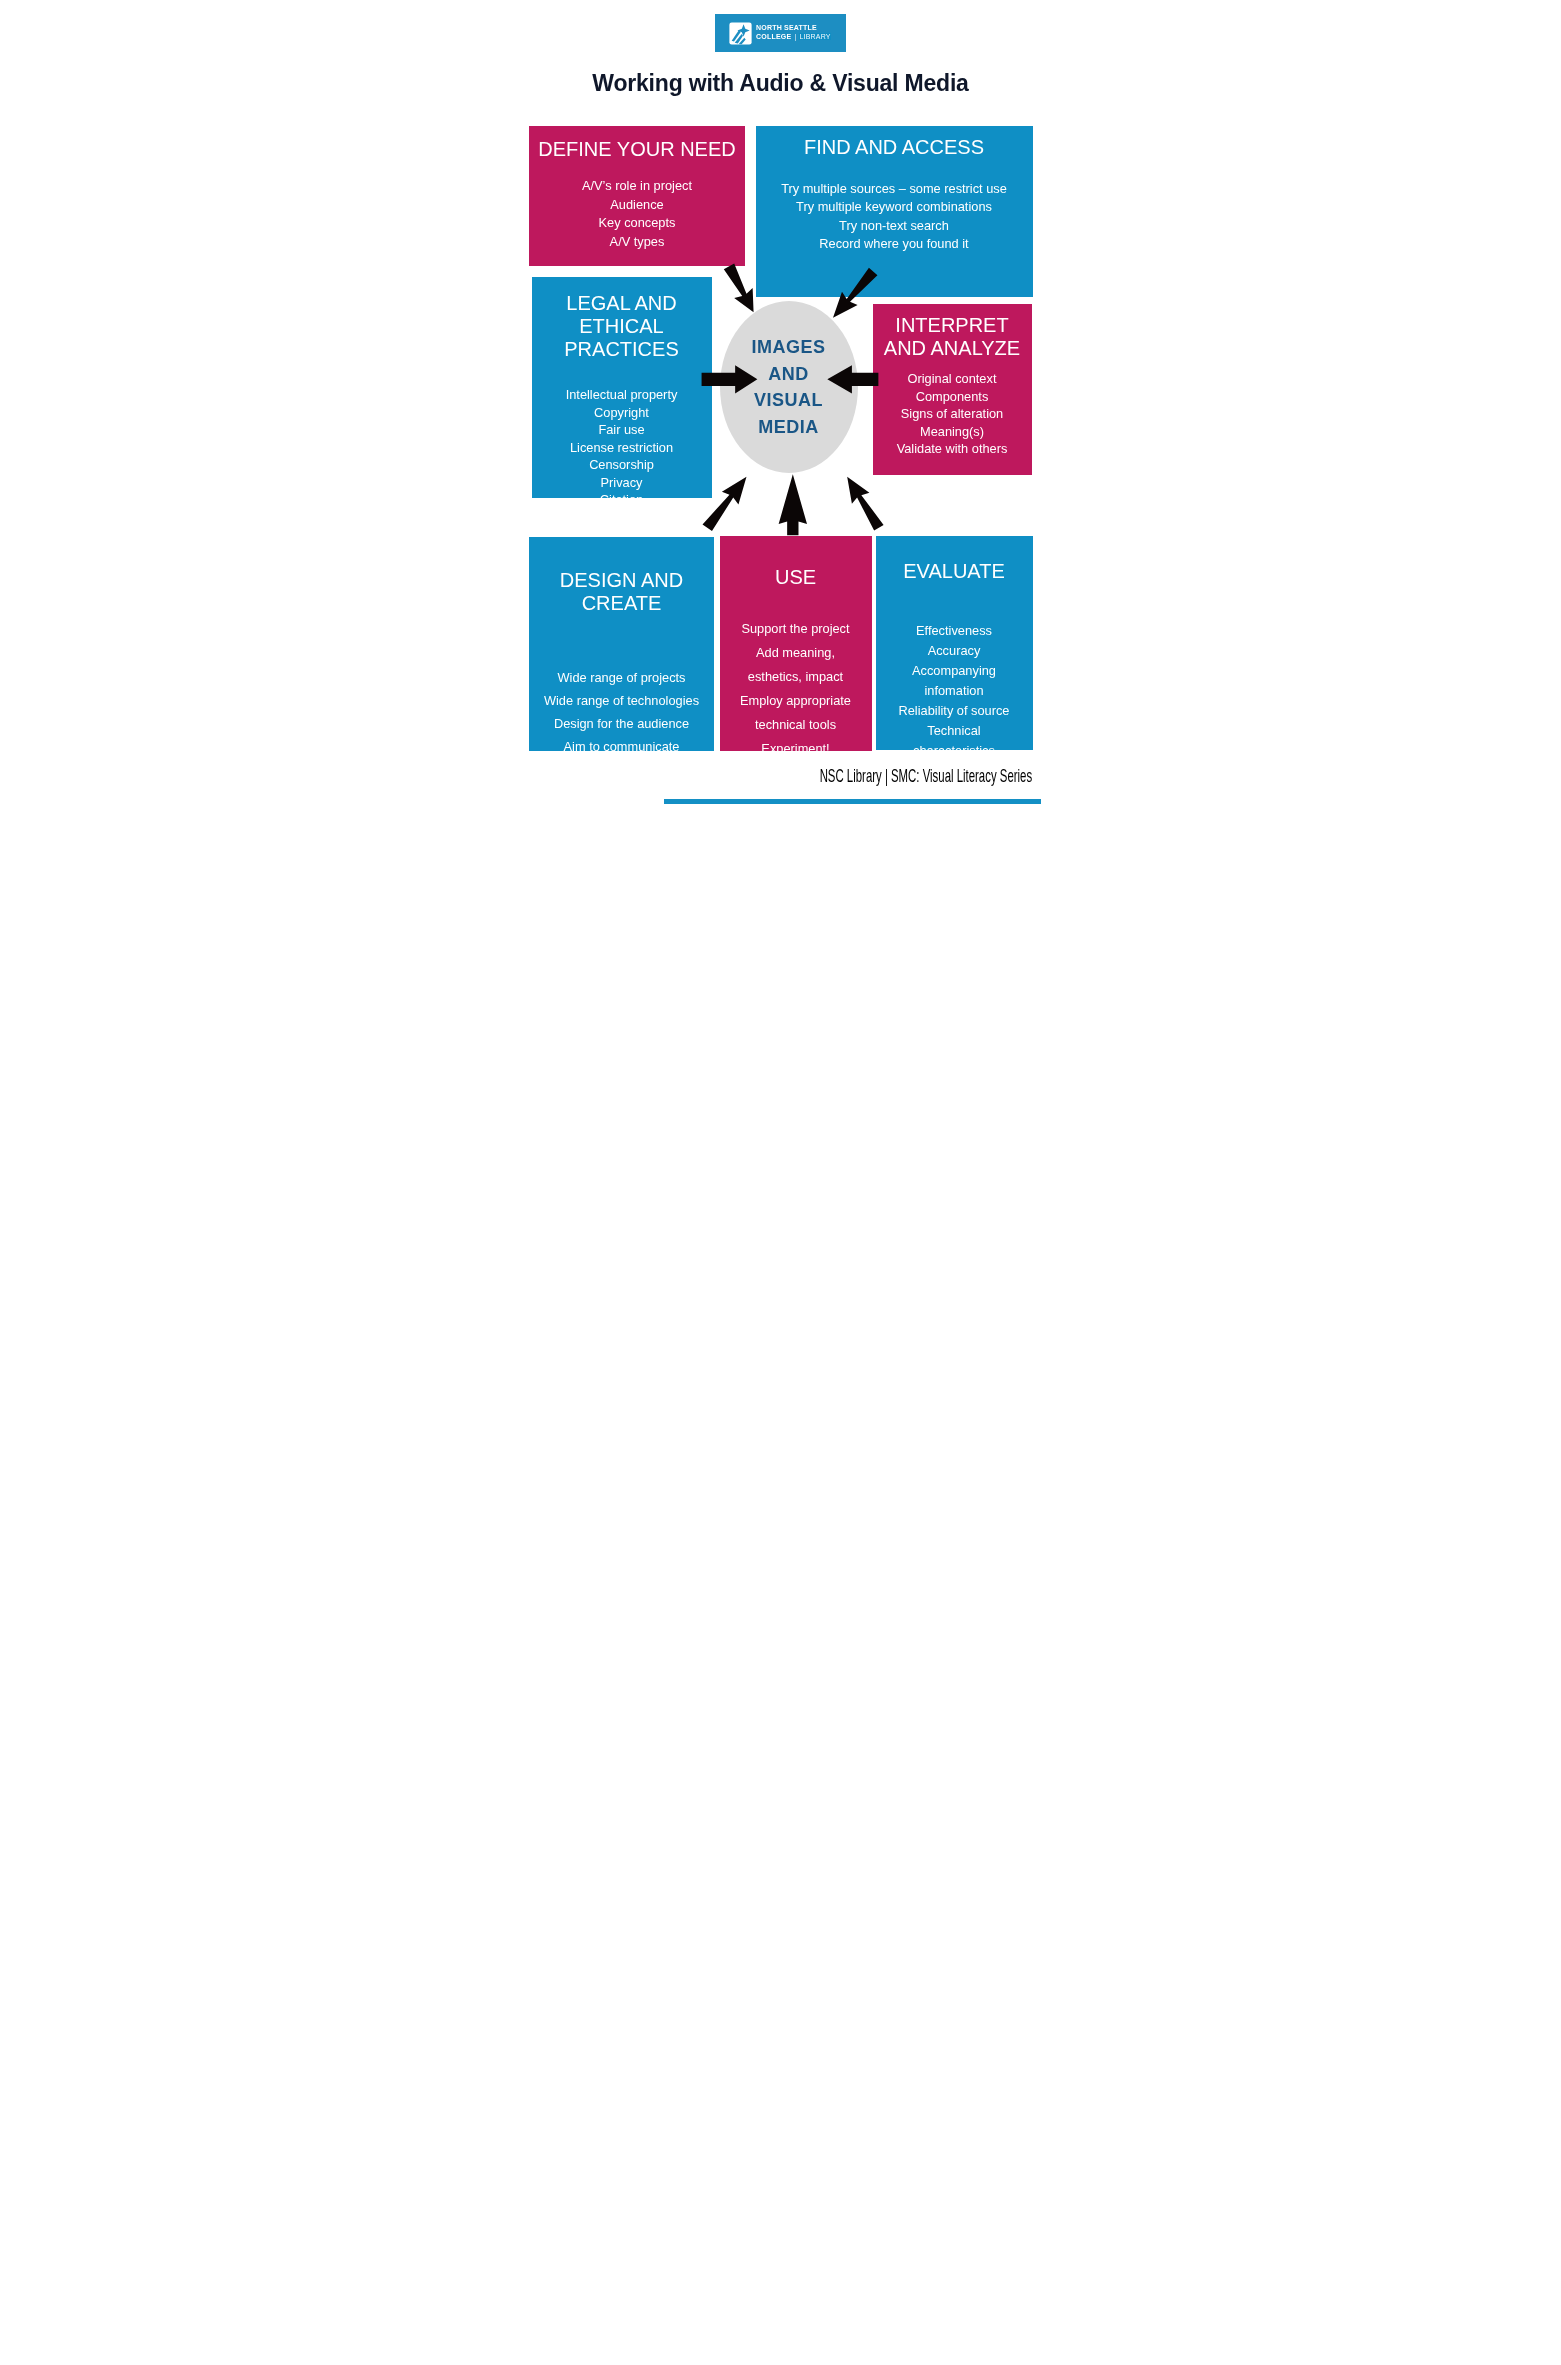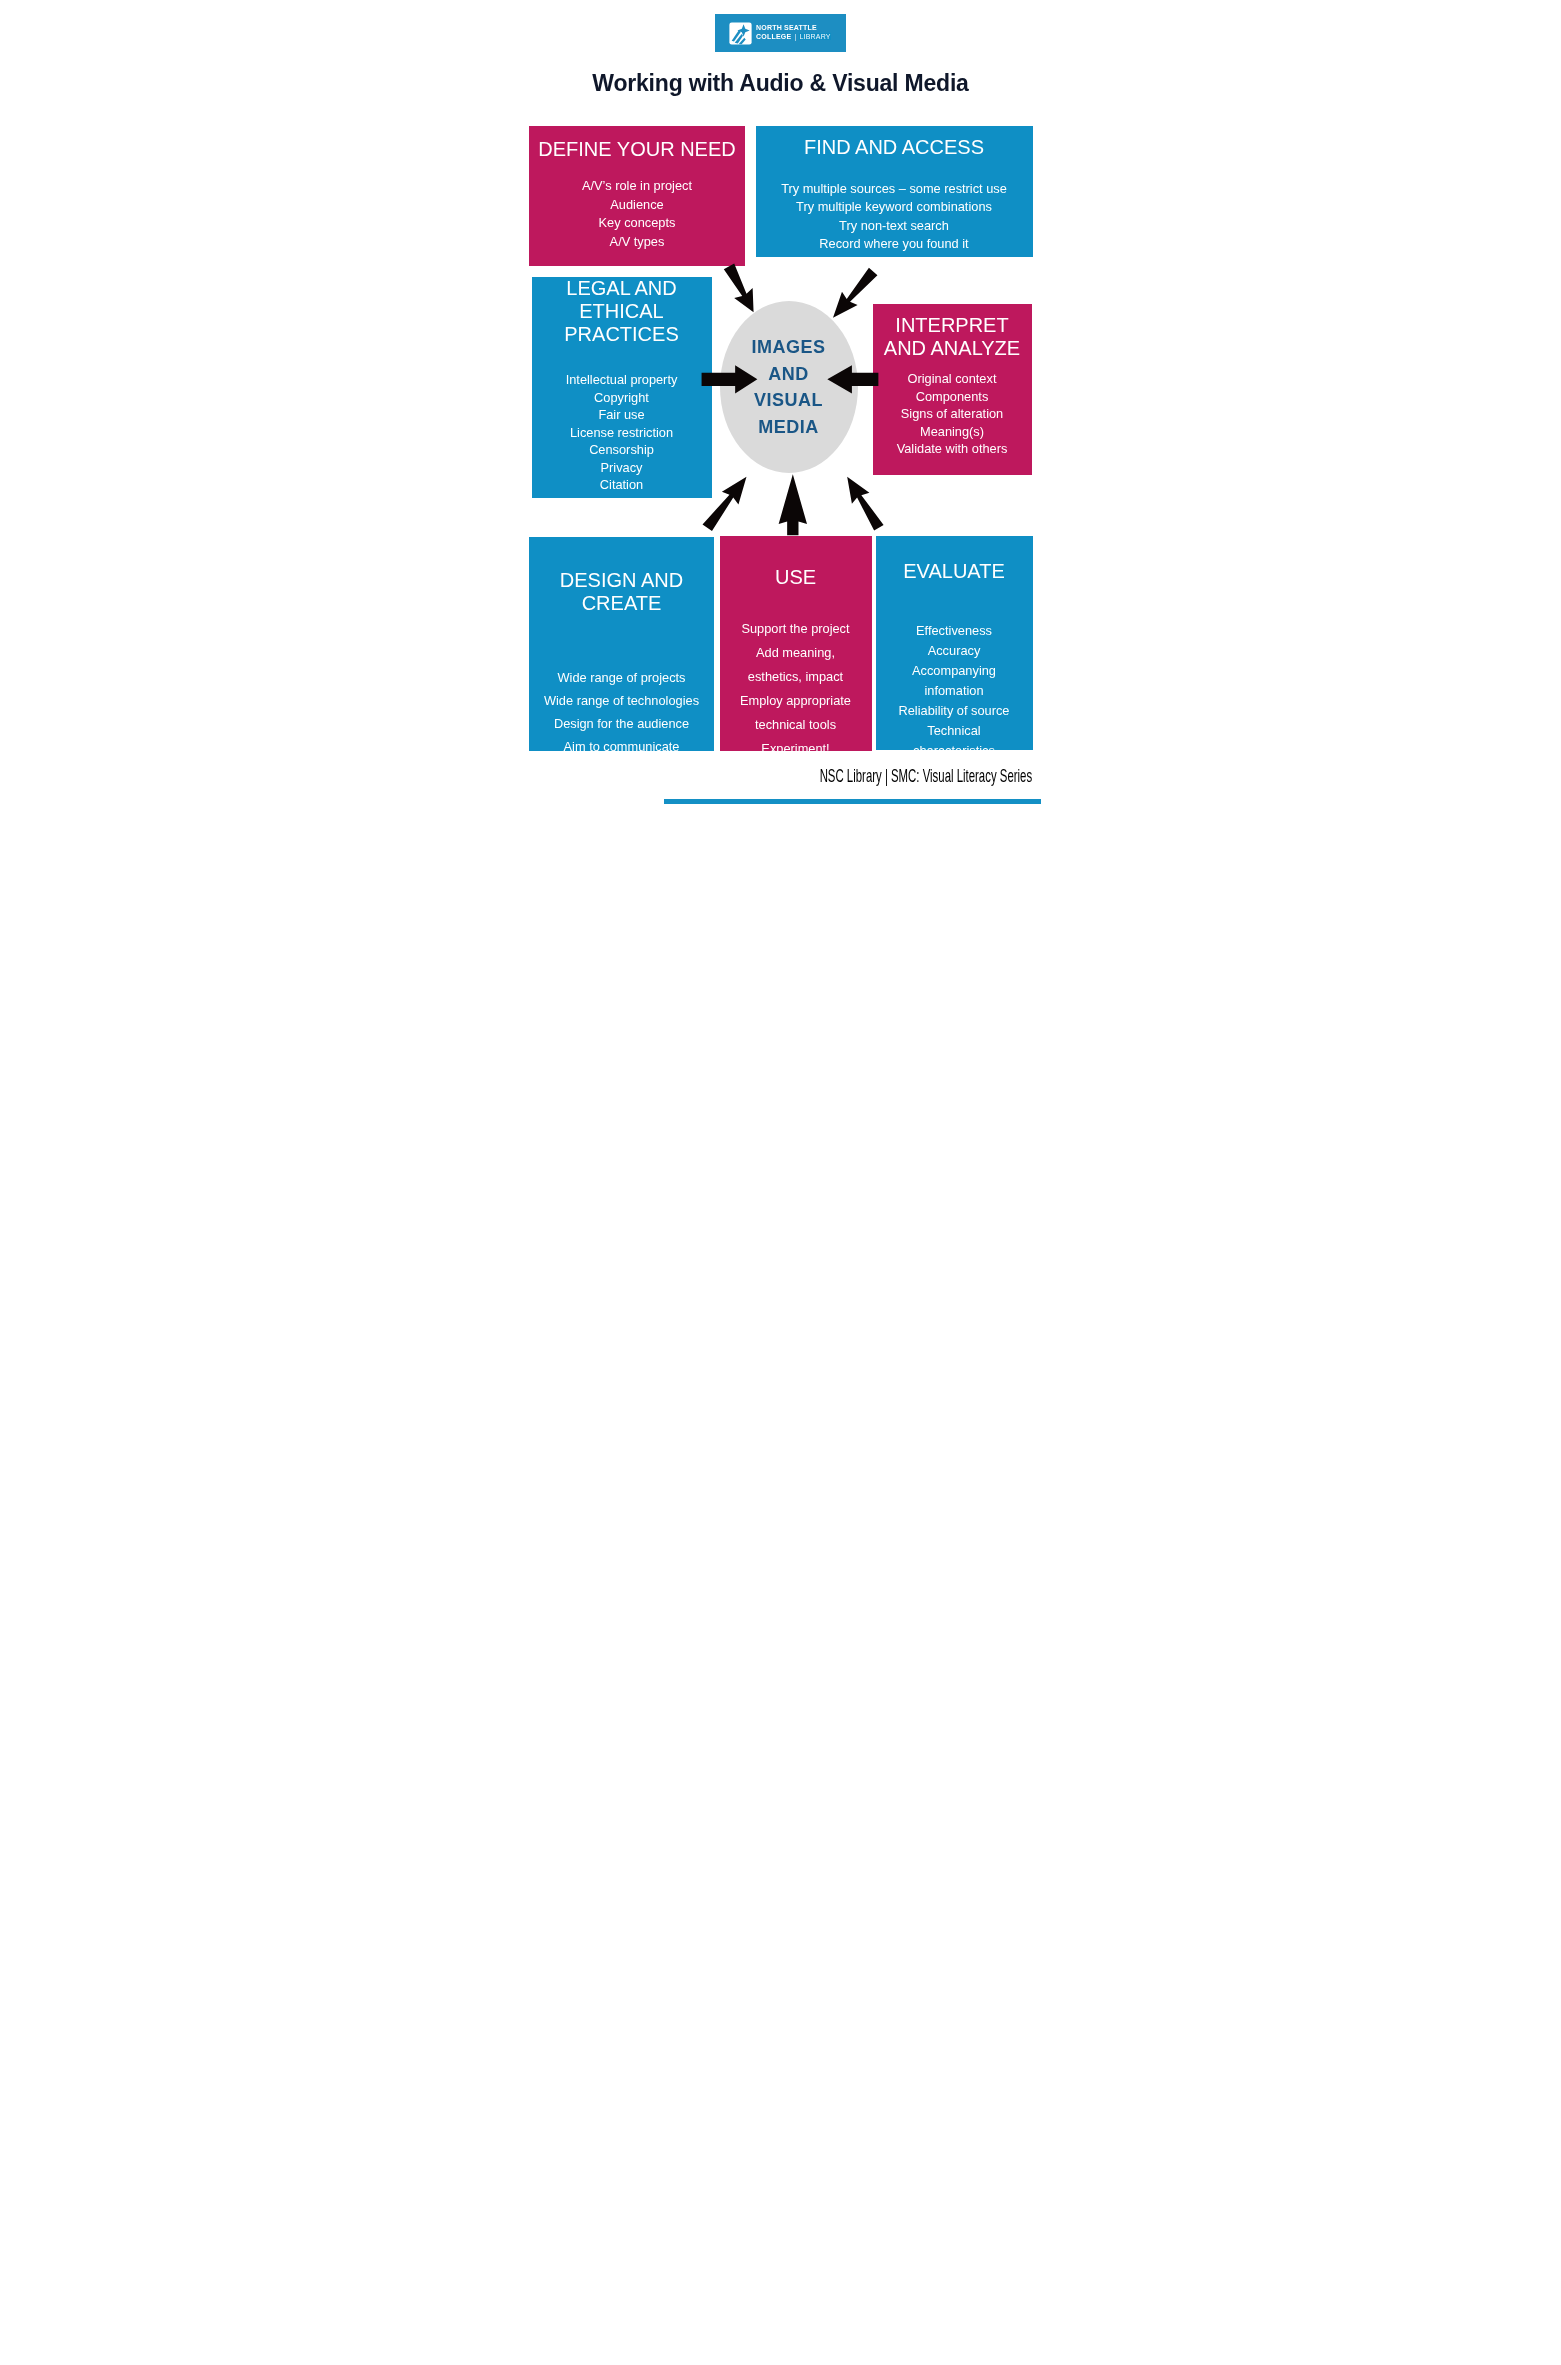--- a/index.html
+++ b/index.html
@@ -22,23 +22,23 @@
 
   
   .box{position:absolute;color:#ffffff;text-align:center;box-sizing:border-box;}
   .dark{background:#be185d;}
   .light{background:#0F8FC5;}
   .box-title{font-size:20px;line-height:23px;white-space:pre-line;font-weight:normal;}
   .box-items{font-size:12.8px;white-space:pre-line;}
 
   .b-define{left:8.5px;top:126px;width:216px;height:140px;padding-top:12.3px;}
   .b-define .box-items{margin-top:16px;line-height:18.5px;}
-  .b-find{left:235px;top:126px;width:277px;height:131px;padding-top:9.5px;}
+  .b-find{left:235px;top:126px;width:277px;height:171px;padding-top:9.5px;}
   .b-find .box-items{margin-top:21px;line-height:18.5px;}
-  .b-legal{left:11px;top:277px;width:180px;height:221px;}
+  .b-legal{left:11px;top:277px;width:180px;height:221px;padding-top:15px;}
   .b-legal .box-items{margin-top:25px;line-height:17.5px;}
   .b-interpret{left:352px;top:304px;width:159px;height:171px;padding-top:10px;}
   .b-interpret .box-items{margin-top:10px;line-height:17.5px;}
   .b-design{left:8.5px;top:537px;width:185px;height:214px;padding-top:32px;}
   .b-design .box-items{margin-top:51px;line-height:23px;}
   .b-use{left:199px;top:536px;width:152px;height:215px;padding-top:30px;}
   .b-use .box-items{margin-top:28px;line-height:24px;}
   .b-evaluate{left:355px;top:536px;width:157px;height:214px;padding-top:24px;}
   .b-evaluate .box-items{margin-top:38px;line-height:20px;}
 

